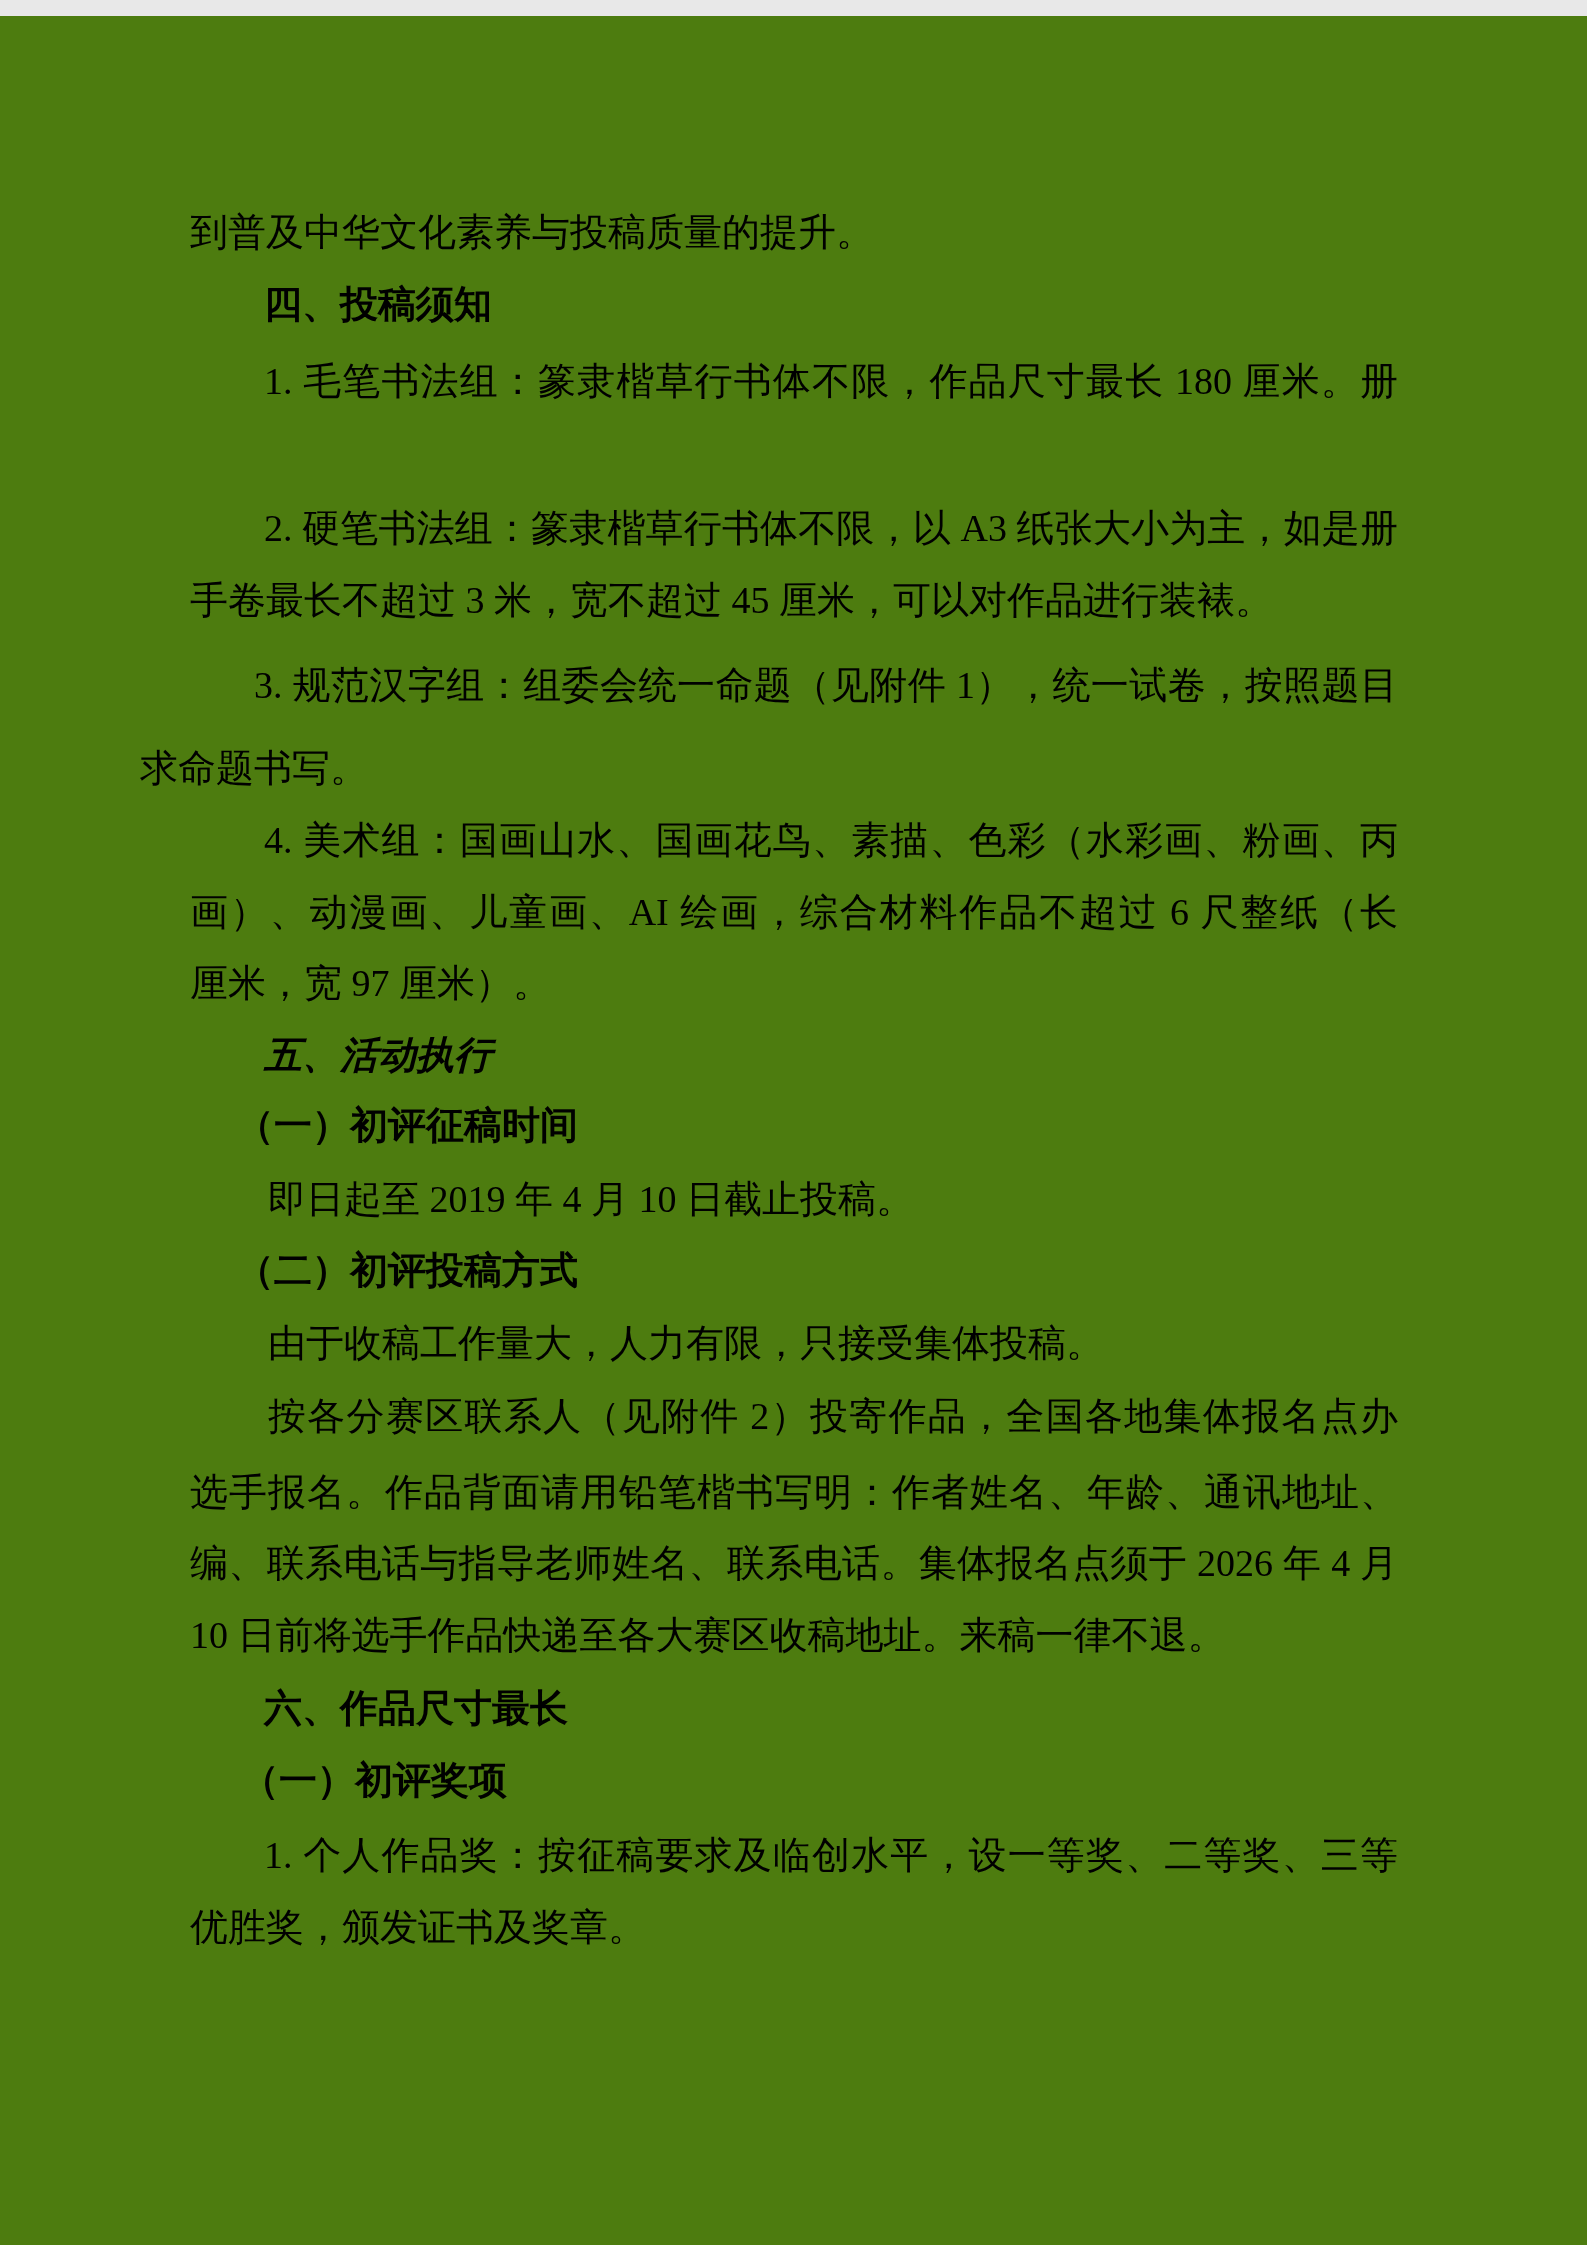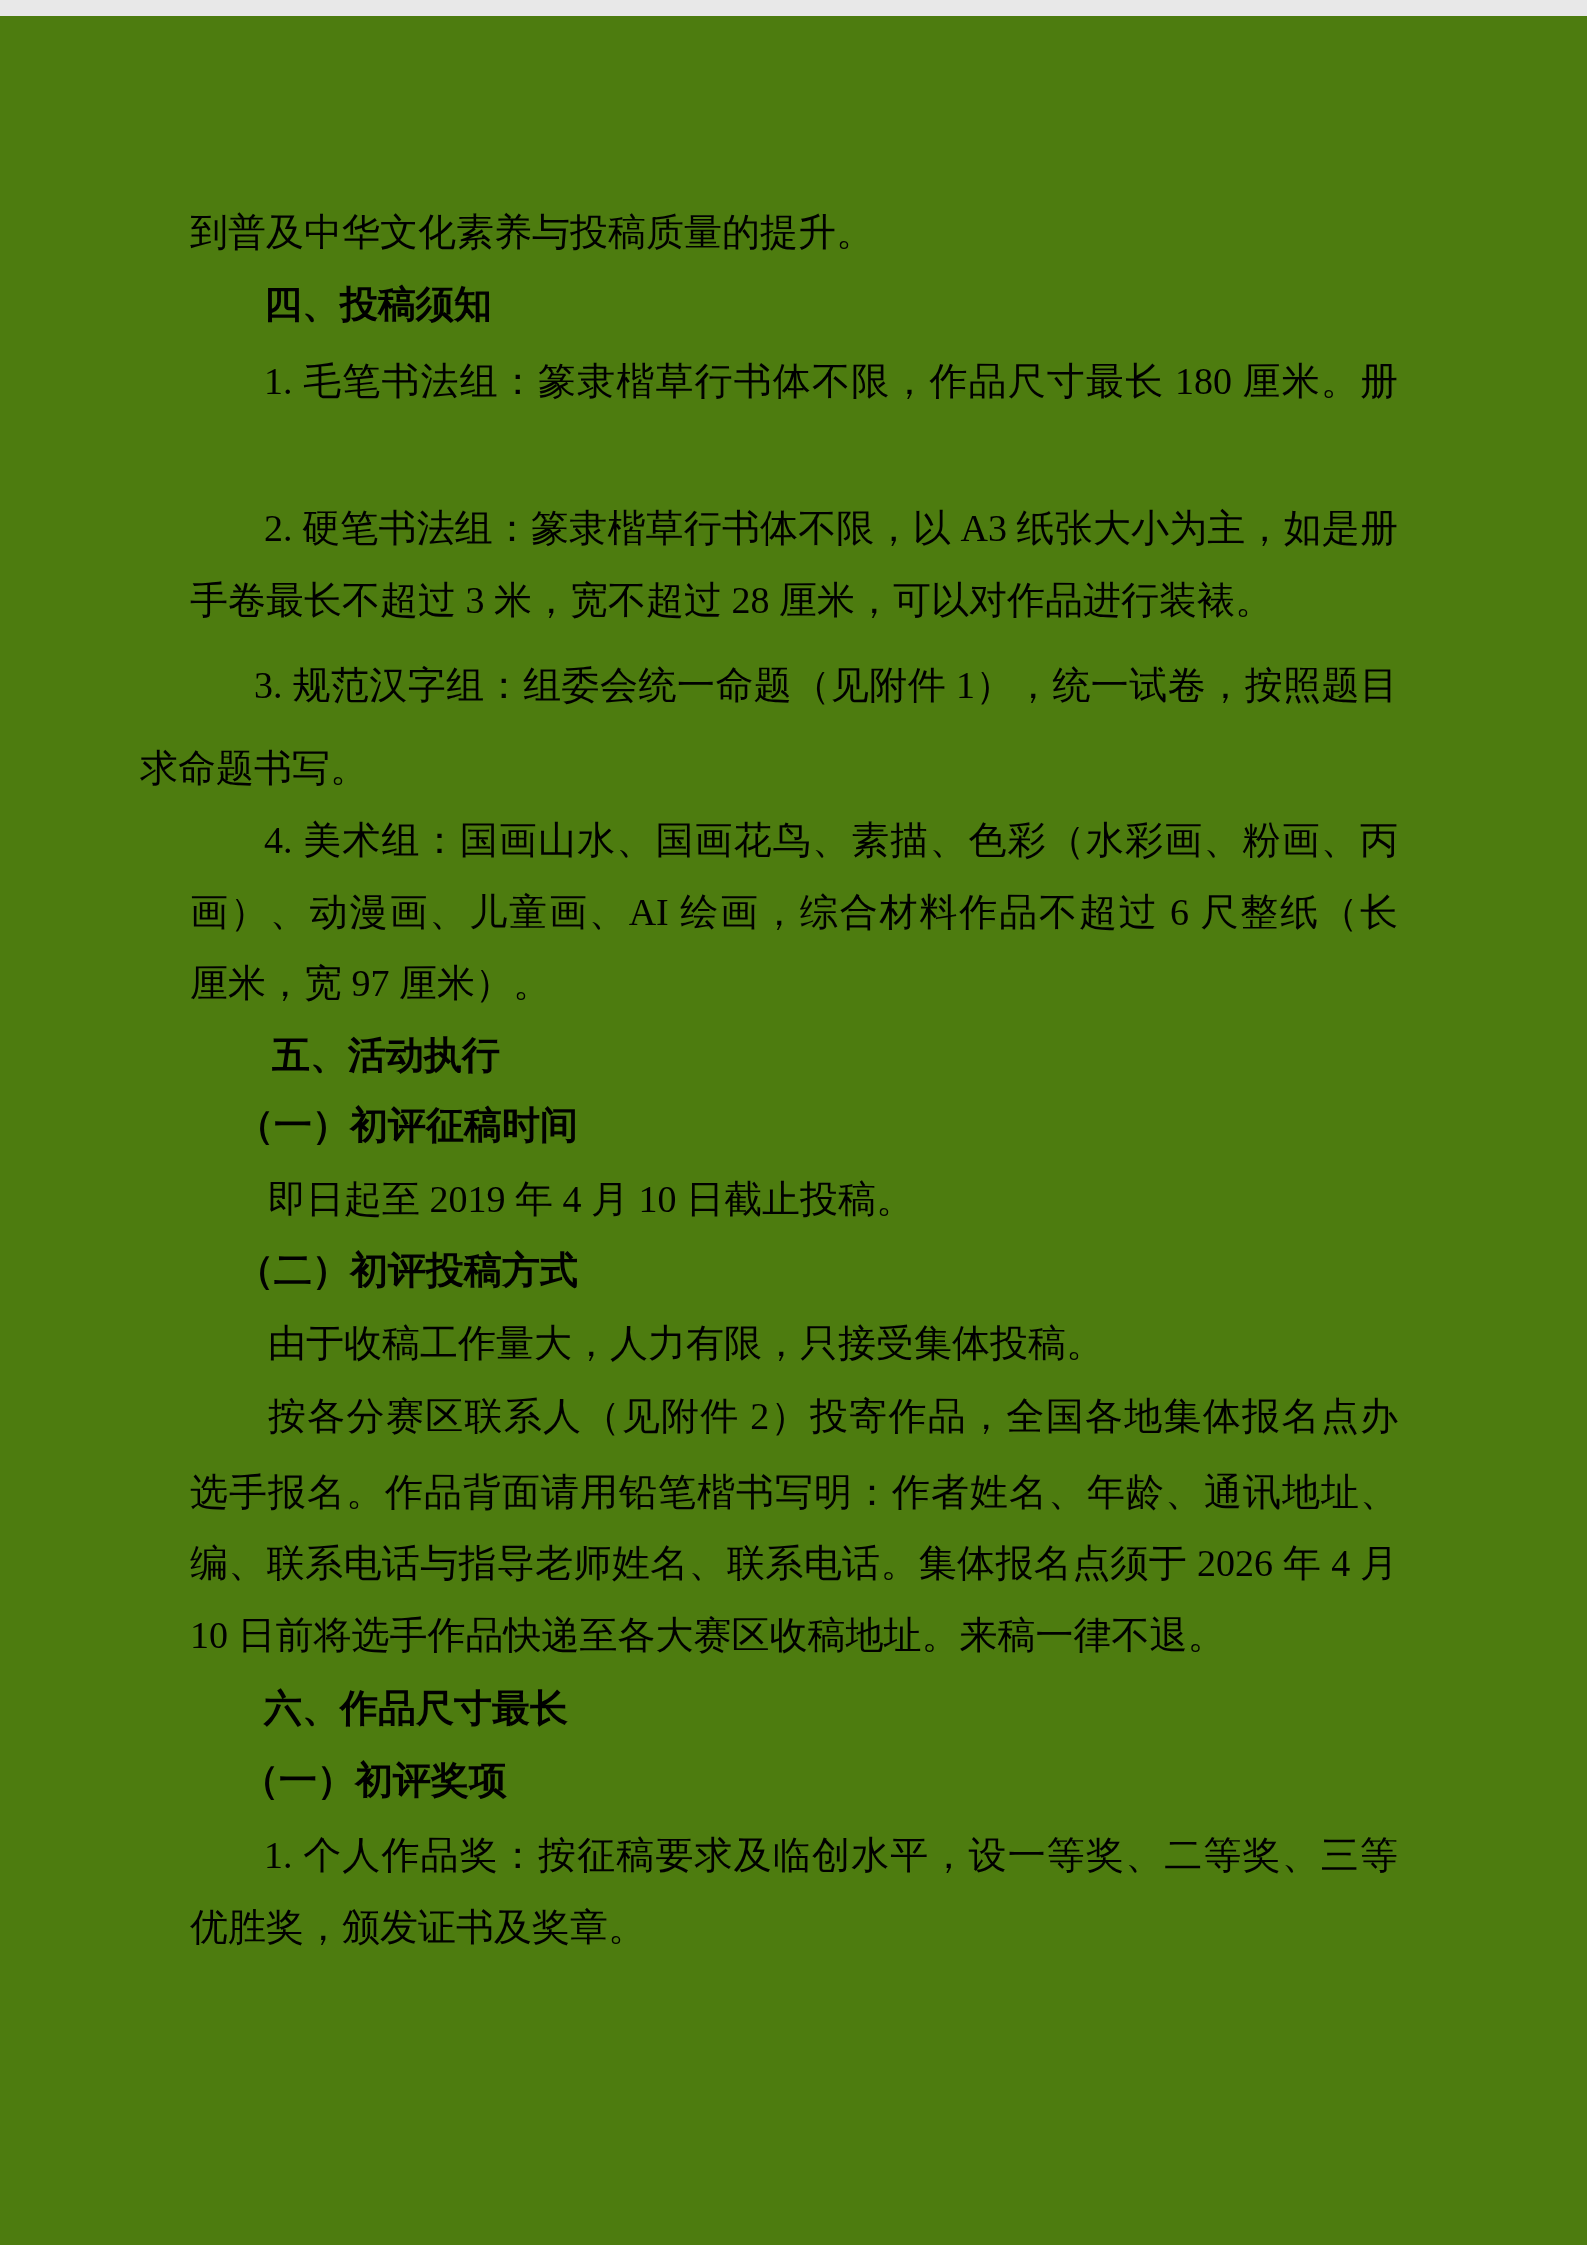--- a/index.html
+++ b/index.html
@@ -42,30 +42,30 @@
 
 <div class="page">
 
   <div class="ln" style="top:193px; left:190px;">到普及中华文化素养与投稿质量的提升。</div>
 
   <div class="ln hd" style="top:265px; left:264px;">四、投稿须知</div>
 
   <div class="ln just" style="top:342px; left:264px; width:1134px;">1. 毛笔书法组：篆隶楷草行书体不限，作品尺寸最长 180 厘米。册页、</div>
 
   <div class="ln just" style="top:489px; left:264px; width:1134px;">2. 硬笔书法组：篆隶楷草行书体不限，以 A3 纸张大小为主，如是册页、</div>
-  <div class="ln" style="top:561px; left:190px;">手卷最长不超过 3 米，宽不超过 28 厘米，可以对作品进行装裱。</div>
+  <div class="ln" style="top:561px; left:190px;">手卷最长不超过 3 米，宽不超过 45 厘米，可以对作品进行装裱。</div>
 
   <div class="ln just" style="top:646px; left:254px; width:1144px;">3. 规范汉字组：组委会统一命题（见附件 1），统一试卷，按照题目要</div>
   <div class="ln" style="top:729px; left:140px;">求命题书写。</div>
 
   <div class="ln just" style="top:801px; left:264px; width:1134px;">4. 美术组：国画山水、国画花鸟、素描、色彩（水彩画、粉画、丙烯</div>
   <div class="ln just" style="top:873px; left:190px; width:1208px;">画）、动漫画、儿童画、AI 绘画，综合材料作品不超过 6 尺整纸（长 180</div>
   <div class="ln" style="top:944px; left:190px;">厘米，宽 97 厘米）。</div>
 
-  <div class="ln hd" style="top:1016px; left:272px;">五、活动执行</div>
+  <div class="ln hd" style="top:1016px; left:264px;font-style:italic;">五、活动执行</div>
 
   <div class="ln hd" style="top:1086px; left:236px;">（一）初评征稿时间</div>
   <div class="ln" style="top:1160px; left:268px;">即日起至 2019 年 4 月 10 日截止投稿。</div>
 
   <div class="ln" style="top:1304px; left:268px;">由于收稿工作量大，人力有限，只接受集体投稿。</div>
   <div class="ln hd" style="top:1231px; left:236px;">（二）初评投稿方式</div>
   <div class="ln just" style="top:1377px; left:268px; width:1130px;">按各分赛区联系人（见附件 2）投寄作品，全国各地集体报名点办理</div>
   <div class="ln just" style="top:1453px; left:190px; width:1208px;">选手报名。作品背面请用铅笔楷书写明：作者姓名、年龄、通讯地址、邮</div>
   <div class="ln just" style="top:1524px; left:190px; width:1208px;">编、联系电话与指导老师姓名、联系电话。集体报名点须于 2026 年 4 月</div>
   <div class="ln" style="top:1596px; left:190px;">10 日前将选手作品快递至各大赛区收稿地址。来稿一律不退。</div>

